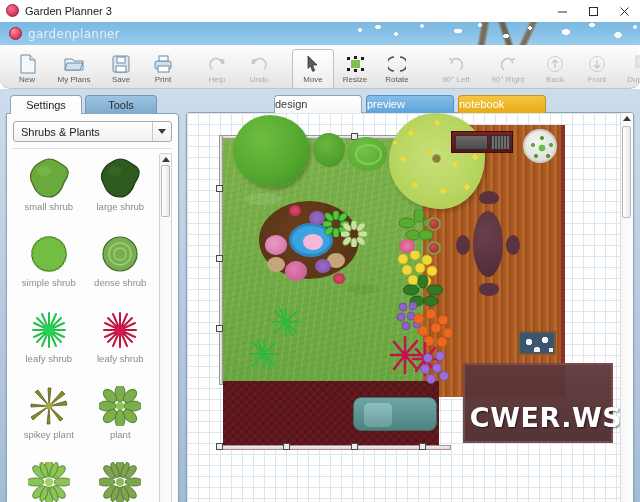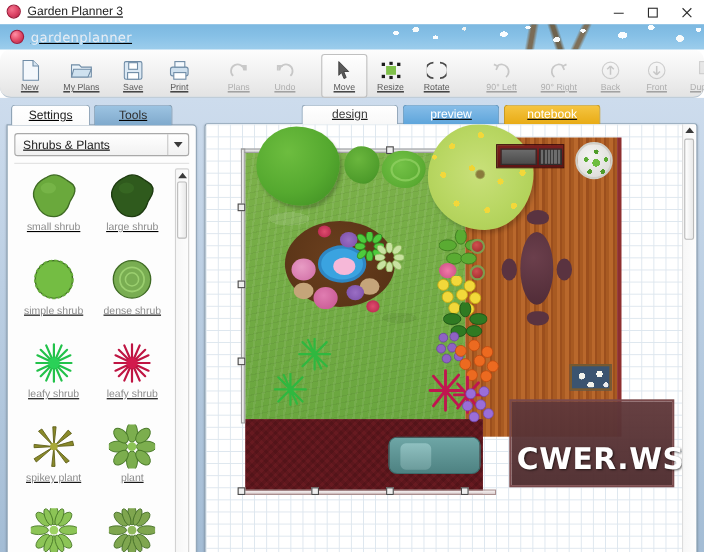--- a/index.html
+++ b/index.html
@@ -5,21 +5,21 @@
   * { box-sizing: border-box; margin: 0; padding: 0; }
   html, body {
     width: 640px; height: 502px;
     font-family: "Liberation Sans", sans-serif;
     overflow: hidden;
     background: #ffffff;
   }
   .app {
     position: relative; width: 640px; height: 502px;
     background: #ffffff;
-    display: flex; flex-direction: column; text-decoration: underline;
+    display: flex; flex-direction: column;
   }
 
   
   .titlebar {
     height: 22px; flex: 0 0 22px;
     background: #ffffff;
     display: flex; align-items: center;
     position: relative;
     border-bottom: 1px solid #ffffff;
   }
@@ -170,21 +170,21 @@
   }
   .vscroll .track { flex: 1 1 auto; width: 100%; position: relative; }
 
   
   .rightarea {
     flex: 1 1 auto; position: relative; padding: 6px 6px 0 2px;
     display: flex; flex-direction: column;
   }
   .ctabs { display: flex; justify-content: center; height: 18px; gap: 4px; position: relative; z-index: 4; }
   .ctab {
-    width: 88px; height: 18px; line-height: 17px; text-align: center;
+    width: 88px; height: 18px; line-height: 17px; 
     font-size: 11px; border-radius: 4px 4px 0 0; border: 1px solid #8fa4b6; border-bottom: none;
     cursor: default;
   }
   .ctab.design { background: linear-gradient(180deg,#ffffff,#f8f8f8); color: #3a3a3a; }
   .ctab.preview { background: linear-gradient(180deg,#86bde8,#5ea5db); color: #ffffff; border-color:#5b92bb; }
   .ctab.notebook { background: linear-gradient(180deg,#f5c542,#e8ab15); color: #ffffff; border-color:#c79510; }
 
   .canvasframe {
     flex: 1 1 auto; margin-top: -1px; background: #ffffff;
     border: 1px solid #8fa4b6; border-radius: 3px;
@@ -423,21 +423,21 @@
     <div class="tsep"></div>
 
     <div class="tgroup">
       <div class="tbtn dim">
         <span class="ic">
           <svg width="18" height="18" viewBox="0 0 18 18">
               <path d="M4 14 A6 6 0 1 1 14 9 L14 4" fill="none" stroke="#8d8d8d" stroke-width="1.6"></path>
               <path d="M11 5h4.5v4" fill="none" stroke="#8d8d8d" stroke-width="1.6"></path>
             </svg>
         </span>
-        <span class="lb">Plans</span>
+        <span class="lb">Help</span>
       </div>
       <div class="tbtn dim">
         <span class="ic">
           <svg width="18" height="18" viewBox="0 0 18 18">
               <path d="M14 14 A6 6 0 1 0 4 9 L4 4" fill="none" stroke="#8d8d8d" stroke-width="1.6"></path>
               <path d="M7 5H2.5v4" fill="none" stroke="#8d8d8d" stroke-width="1.6"></path>
             </svg>
         </span>
         <span class="lb">Undo</span>
       </div>

